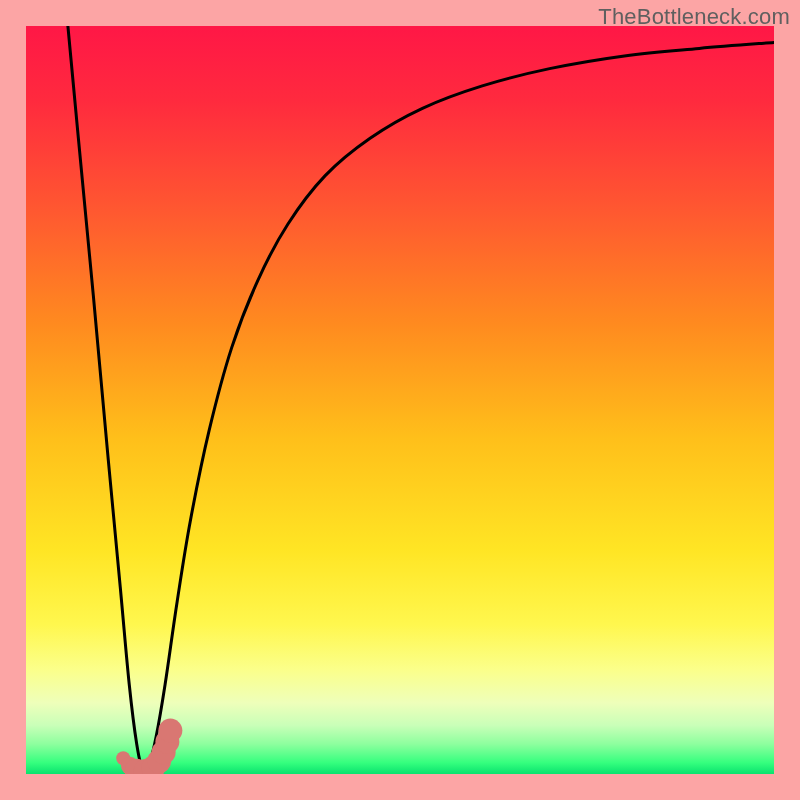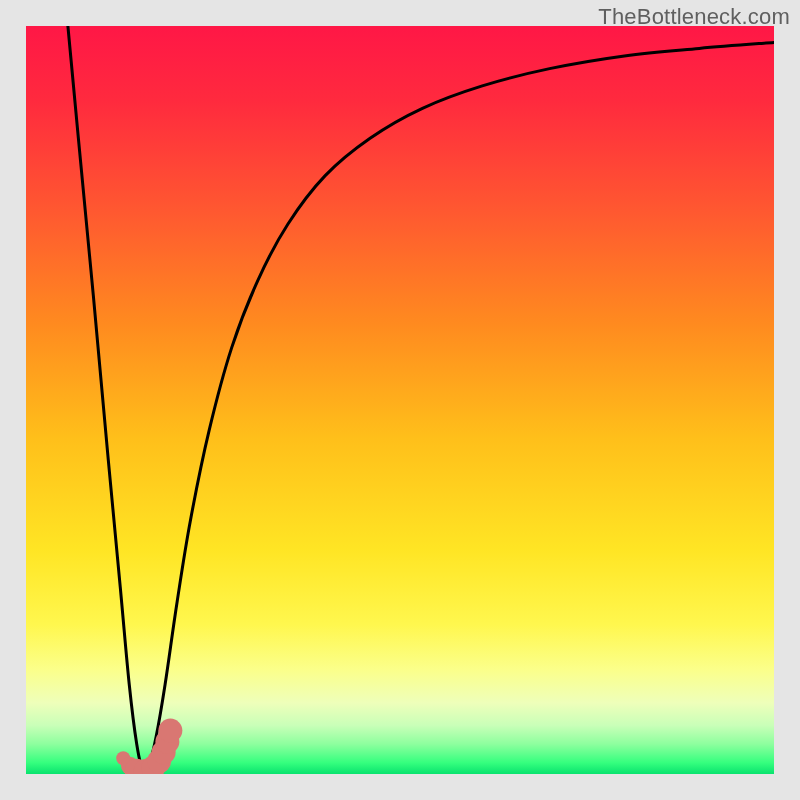--- a/index.html
+++ b/index.html
@@ -10,21 +10,21 @@
     background: #000;
     overflow: hidden;
     font-family: Arial, Helvetica, sans-serif;
   }
   .frame {
     position: absolute;
     left: 0;
     top: 0;
     width: 800px;
     height: 800px;
-    background: #e5e5e5;
+    background: #fca5a5;
   }
   .plot {
     position: absolute;
     left: 26px;
     top: 26px;
     width: 748px;
     height: 748px;
     overflow: hidden;
   }
   .plot svg {

